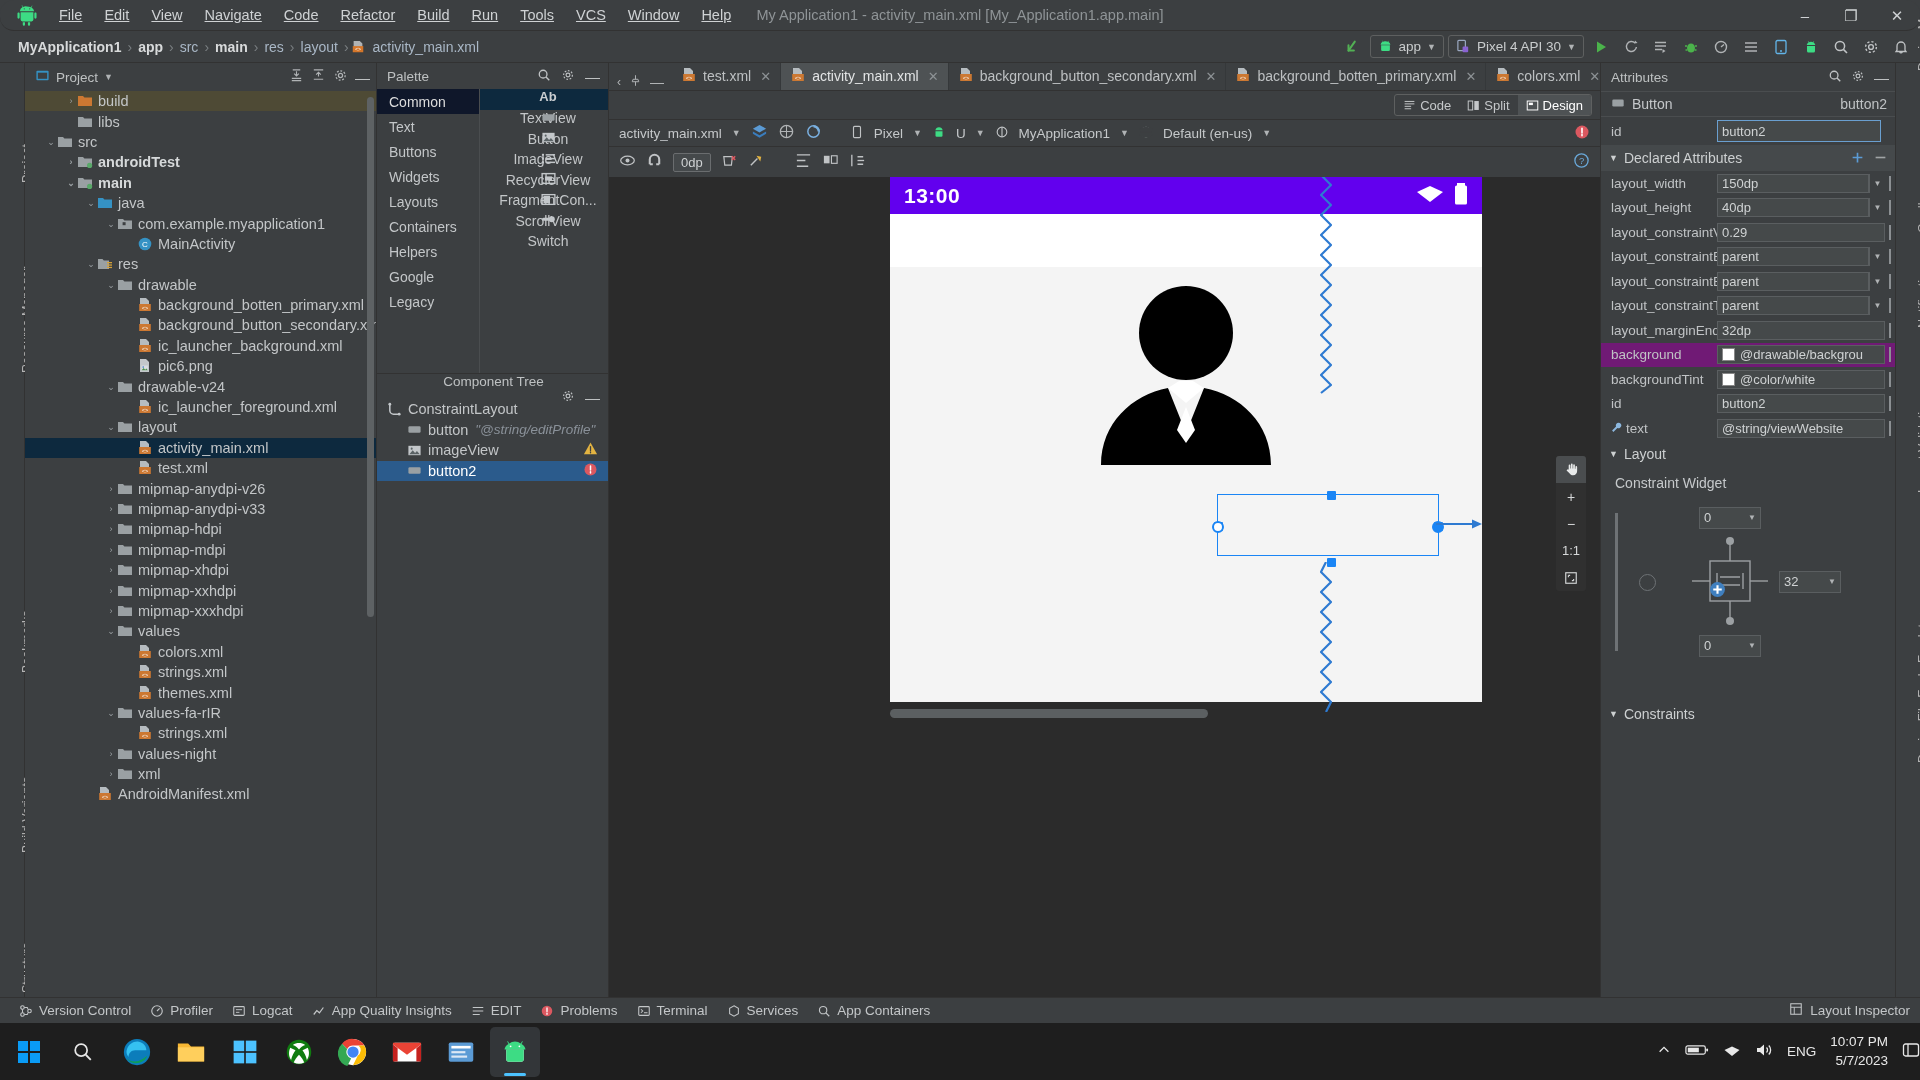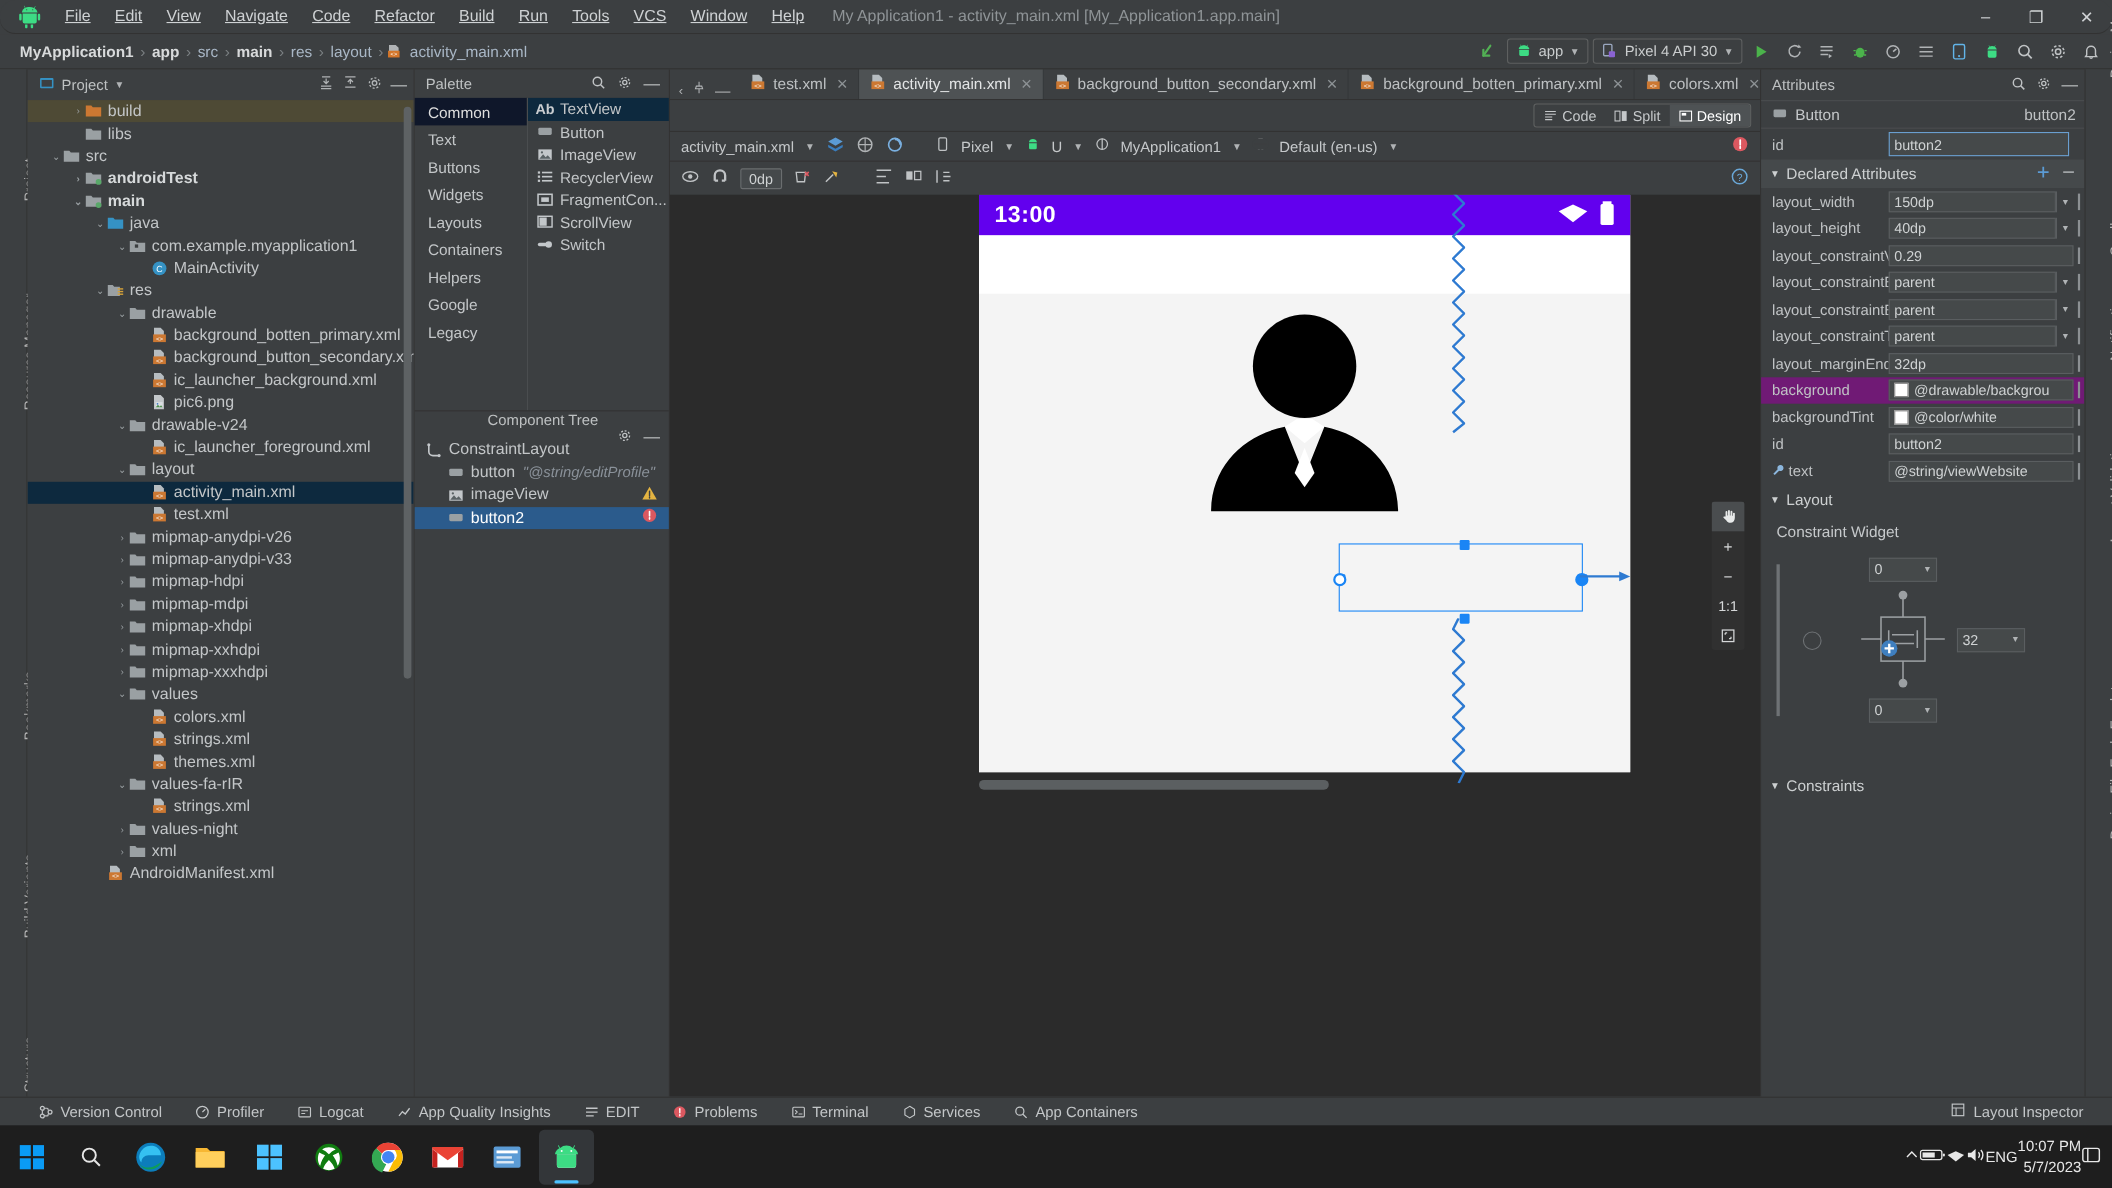--- a/index.html
+++ b/index.html
@@ -61,21 +61,21 @@
 
   
   .palette { width:232px; background:#3c3f41; border-right:1px solid #323232; display:flex; flex-direction:column; }
   .pal-hdr { height:26px; display:flex; align-items:center; padding:0 8px 0 10px; font-size:13.5px; color:#bec1c2;}
   .pal-hdr .acts { margin-left:auto; display:flex; gap:10px; align-items:center;}
   .pal-body { display:flex; height:284px; }
   .pal-cats { width:102px; }
   .pal-cat { height:25px; display:flex; align-items:center; padding-left:12px; font-size:14px; color:#c3c6c8;}
   .pal-cat.sel { background:#0f172a; color:#ddd; }
   .pal-items { flex:1; background:#3c3f41; border-left:1px solid #4a4d4f;}
-  .pal-item { height:20.5px; display:flex; align-items:center; gap:6px; padding-left:8px; font-size:14px; color:#c3c6c8; }
+  .pal-item { height:20.5px; display:flex; align-items:center; gap:6px; padding-left:8px; font-size:14px; color:#c3c6c8;flex-direction:column; }
   .pal-item.sel { background:#0d293e; }
   .pal-ico { width:15px; height:15px; display:flex; align-items:center; justify-content:center; flex:0 0 15px;}
 
   
   .ctree-hdr { height:26px; display:flex; align-items:center; padding:0 8px 0 10px; font-size:13.5px; color:#bec1c2;
                border-top:1px solid #323232;flex-direction:column;}
   .ctree-hdr .acts { margin-left:auto; display:flex; gap:10px; align-items:center;}
   .ctree { flex:1; font-size:14.5px; }
   .cnode { height:20.5px; display:flex; align-items:center; white-space:nowrap; color:#c3c6c8; }
   .cnode.sel { background:#2b5b8c; color:#fff; }
@@ -145,33 +145,33 @@
   .arow .bar i { width:2px; height:15px; background:#8c9093; display:block;}
   .sect { height:26px; display:flex; align-items:center; gap:6px; padding:0 8px 0 8px; font-size:14px; color:#cdd0d1;
           background:#45494b; }
   .sect .acts { margin-left:auto; display:flex; gap:10px; align-items:center; font-size:15px;}
   .sect2 { height:26px; display:flex; align-items:center; gap:6px; padding:0 8px; font-size:14px; color:#cdd0d1;}
   .cwidget { height:210px; position:relative; }
   .cw-title { padding:8px 0 0 14px; font-size:14px; color:#c6c9cb;}
 
   
   .bottombar { position:absolute; left:0; bottom:57px; width:1920px; height:26px; background:#3c3f41;
-               border-top:1px solid #323232; display:flex; align-items:center; padding:0 26px; gap:12px;}
+               border-top:1px solid #323232; display:flex; align-items:center; padding:0 10px; gap:1px;}
   .bb { display:flex; align-items:center; gap:6px; padding:2px 9px; font-size:13.5px; color:#c3c6c8; border-radius:3px;}
   .bb-right { margin-left:auto; display:flex; align-items:center; gap:7px;}
 
   
   .taskbar { position:absolute; left:0; bottom:0; width:1920px; height:57px; background:#1e1e1e;
              display:flex; align-items:center; }
   .tb-apps { display:flex; align-items:center; gap:4px; padding-left:4px;}
   .tb-app { width:50px; height:50px; display:flex; align-items:center; justify-content:center; border-radius:5px; position:relative;}
   .tb-app.active { background:#333639; }
   .tb-app.active:after { content:""; position:absolute; bottom:1px; left:50%; transform:translateX(-50%);
                          width:22px; height:3px; background:#4cc2ff; border-radius:2px;}
-  .tray { margin-left:auto; display:flex; align-items:center; padding-right:10px; color:#e8e8e8; font-size:13px;}
+  .tray { margin-left:auto; display:flex; align-items:center; gap:14px; color:#e8e8e8; font-size:13px;}
   .clock { text-align:right; line-height:1.35; font-size:13.5px;}
 </style>
 </head>
 <body>
 
 <div class="app">
 
   <div class="titlebar">
     <div class="droid">
       <svg width="22" height="22" viewBox="0 0 24 24">

